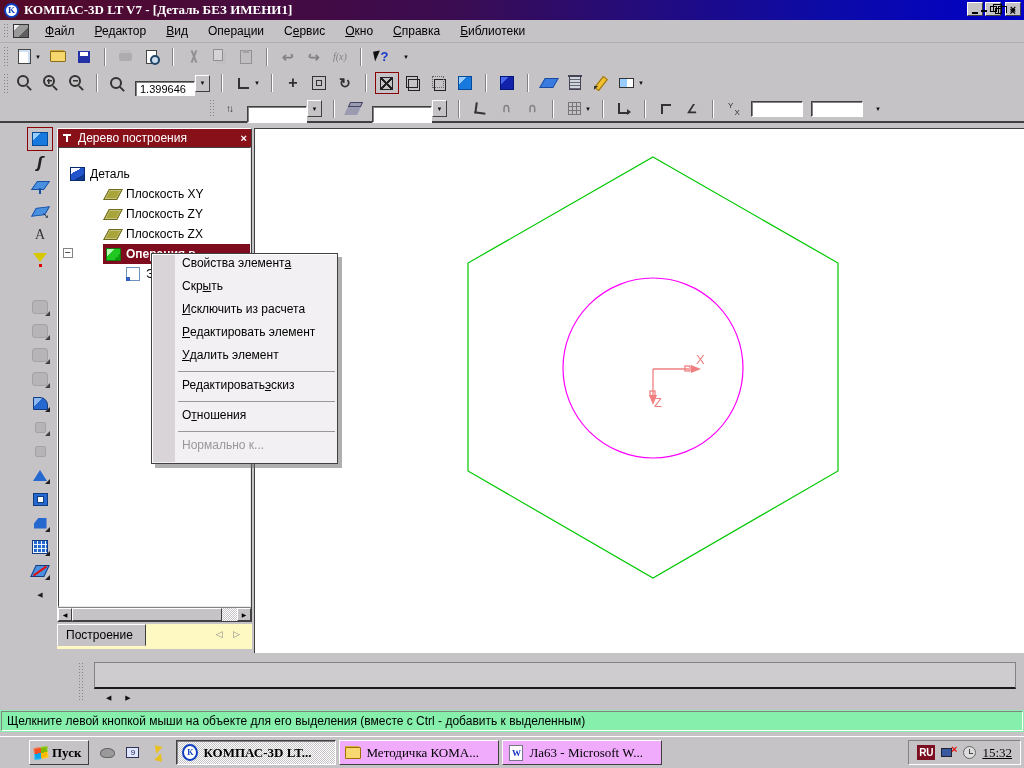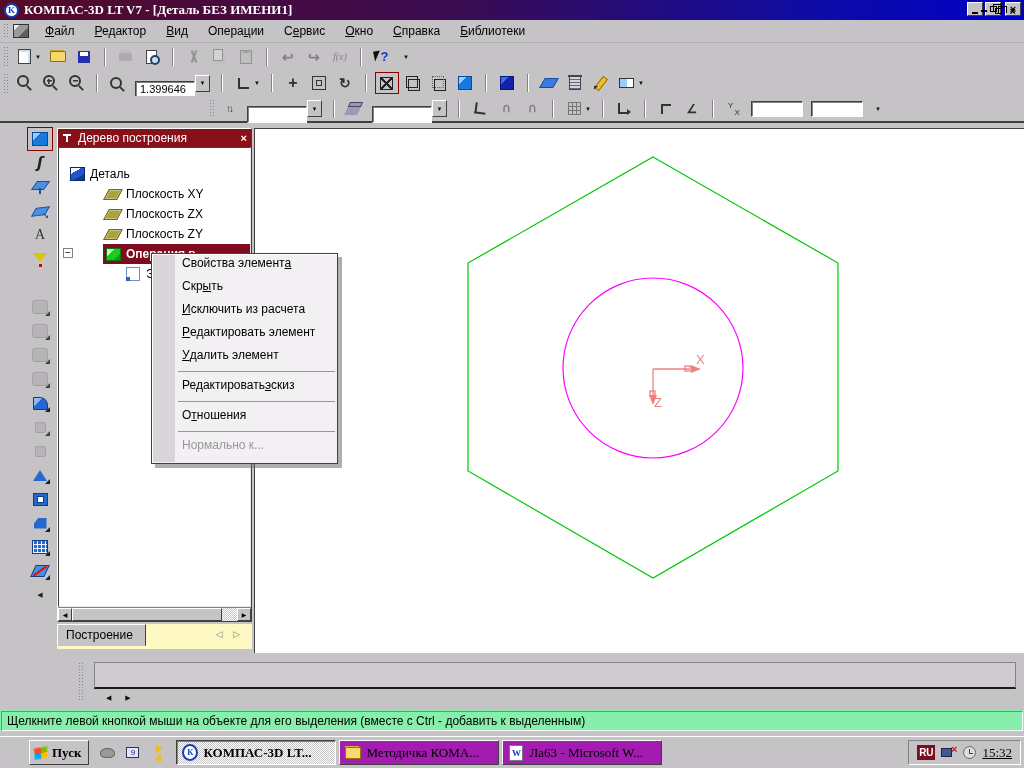--- a/index.html
+++ b/index.html
@@ -204,21 +204,21 @@
   .winflag{width:14px;height:12px;flex:none;transform:rotate(-6deg) skewY(-4deg);
     background:conic-gradient(#7FBA00 0 25%,#FFB900 25% 50%,#00A4EF 50% 75%,#F25022 75%);
     box-shadow:inset 0 0 0 1px rgba(255,255,255,.3);}
   .ql{display:flex;align-items:center;gap:8px;padding:0 10px;flex:none;}
   .ql-icon{width:17px;height:16px;display:flex;align-items:center;justify-content:center;position:relative;}
   .glyph-shortcut-gray::before{content:"";width:13px;height:8px;background:#9a9a9a;border-radius:50% 50% 40% 40%;border:1px solid #666;}
   .glyph-shortcut-monitor::before{content:"9";width:11px;height:9px;background:#dfe6ff;border:1px solid #335;font-size:8px;display:flex;align-items:center;justify-content:center;color:#225;}
   .glyph-shortcut-lightning::before{content:"";width:0;height:0;border-left:3px solid transparent;border-right:5px solid transparent;border-top:8px solid #E8C020;transform:rotate(12deg);margin-bottom:5px;}
   .glyph-shortcut-lightning::after{content:"";position:absolute;bottom:1px;left:6px;width:0;height:0;border-left:5px solid transparent;border-right:3px solid transparent;border-bottom:8px solid #E8C020;transform:rotate(12deg);}
   .task-btn{height:25px;width:160px;display:flex;align-items:center;gap:5px;padding:0 5px;margin-right:3px;
-    background:#a21caf;border:1px solid;border-color:#fff #404040 #404040 #fff;
+    background:#f0abfc;border:1px solid;border-color:#fff #404040 #404040 #fff;
     font:13px "Liberation Serif",serif;white-space:nowrap;overflow:hidden;flex:none;}
   .task-btn.active{border-color:#404040 #fff #fff #404040;box-shadow:inset 1px 1px 0 #848284;font-weight:bold;
     background-color:#C6C3C6;background-image:linear-gradient(45deg,#fff 25%,transparent 25% 75%,#fff 75%),linear-gradient(45deg,#fff 25%,transparent 25% 75%,#fff 75%);background-size:2px 2px;background-position:0 0,1px 1px;}
   .tico{width:16px;height:16px;flex:none;display:flex;align-items:center;justify-content:center;position:relative;}
   .glyph-kompas::before{content:"K";width:13px;height:13px;border-radius:50%;background:#fff;border:2px solid #1040C0;color:#1040C0;font:bold 8px "Liberation Serif",serif;display:flex;align-items:center;justify-content:center;}
   .glyph-folder::before{content:"";width:14px;height:10px;background:#F8D870;border:1px solid #A07000;border-radius:1px;box-shadow:-1px -2px 0 -1px #d8b040;}
   .glyph-word::before{content:"W";width:12px;height:14px;background:#fff;border:1px solid #778;color:#1535C8;font:bold 9px "Liberation Serif",serif;display:flex;align-items:center;justify-content:center;}
   .tray{margin-left:auto;height:25px;display:flex;align-items:center;gap:6px;padding:0 8px;border:1px solid;border-color:#848284 #fff #fff #848284;}
   .lang-badge{width:18px;height:15px;background:#7B0E20;color:#fff;font:bold 10px "Liberation Sans",sans-serif;display:flex;align-items:center;justify-content:center;}
   .tray-net{width:16px;height:13px;position:relative;}
@@ -643,26 +643,26 @@
             <span class="lbl">Деталь</span>
           </div>
 
           <div class="row" style="padding-left: 46px;">
             <span class="ticon glyph glyph-plane"></span>
             <span class="lbl">Плоскость XY</span>
           </div>
 
           <div class="row" style="padding-left: 46px;">
             <span class="ticon glyph glyph-plane"></span>
-            <span class="lbl">Плоскость ZX</span>
+            <span class="lbl">Плоскость ZY</span>
           </div>
 
           <div class="row" style="padding-left: 46px;">
             <span class="ticon glyph glyph-plane"></span>
-            <span class="lbl">Плоскость ZY</span>
+            <span class="lbl">Плоскость ZX</span>
           </div>
 
 
           <div class="row selected has-exp" style="padding-left: 46px;">
             <span class="exp">−</span>
             <span class="ticon glyph glyph-operation"></span>
             <span class="lbl">Операция в</span>
           </div>
 
           <div class="row" style="padding-left: 66px;">

